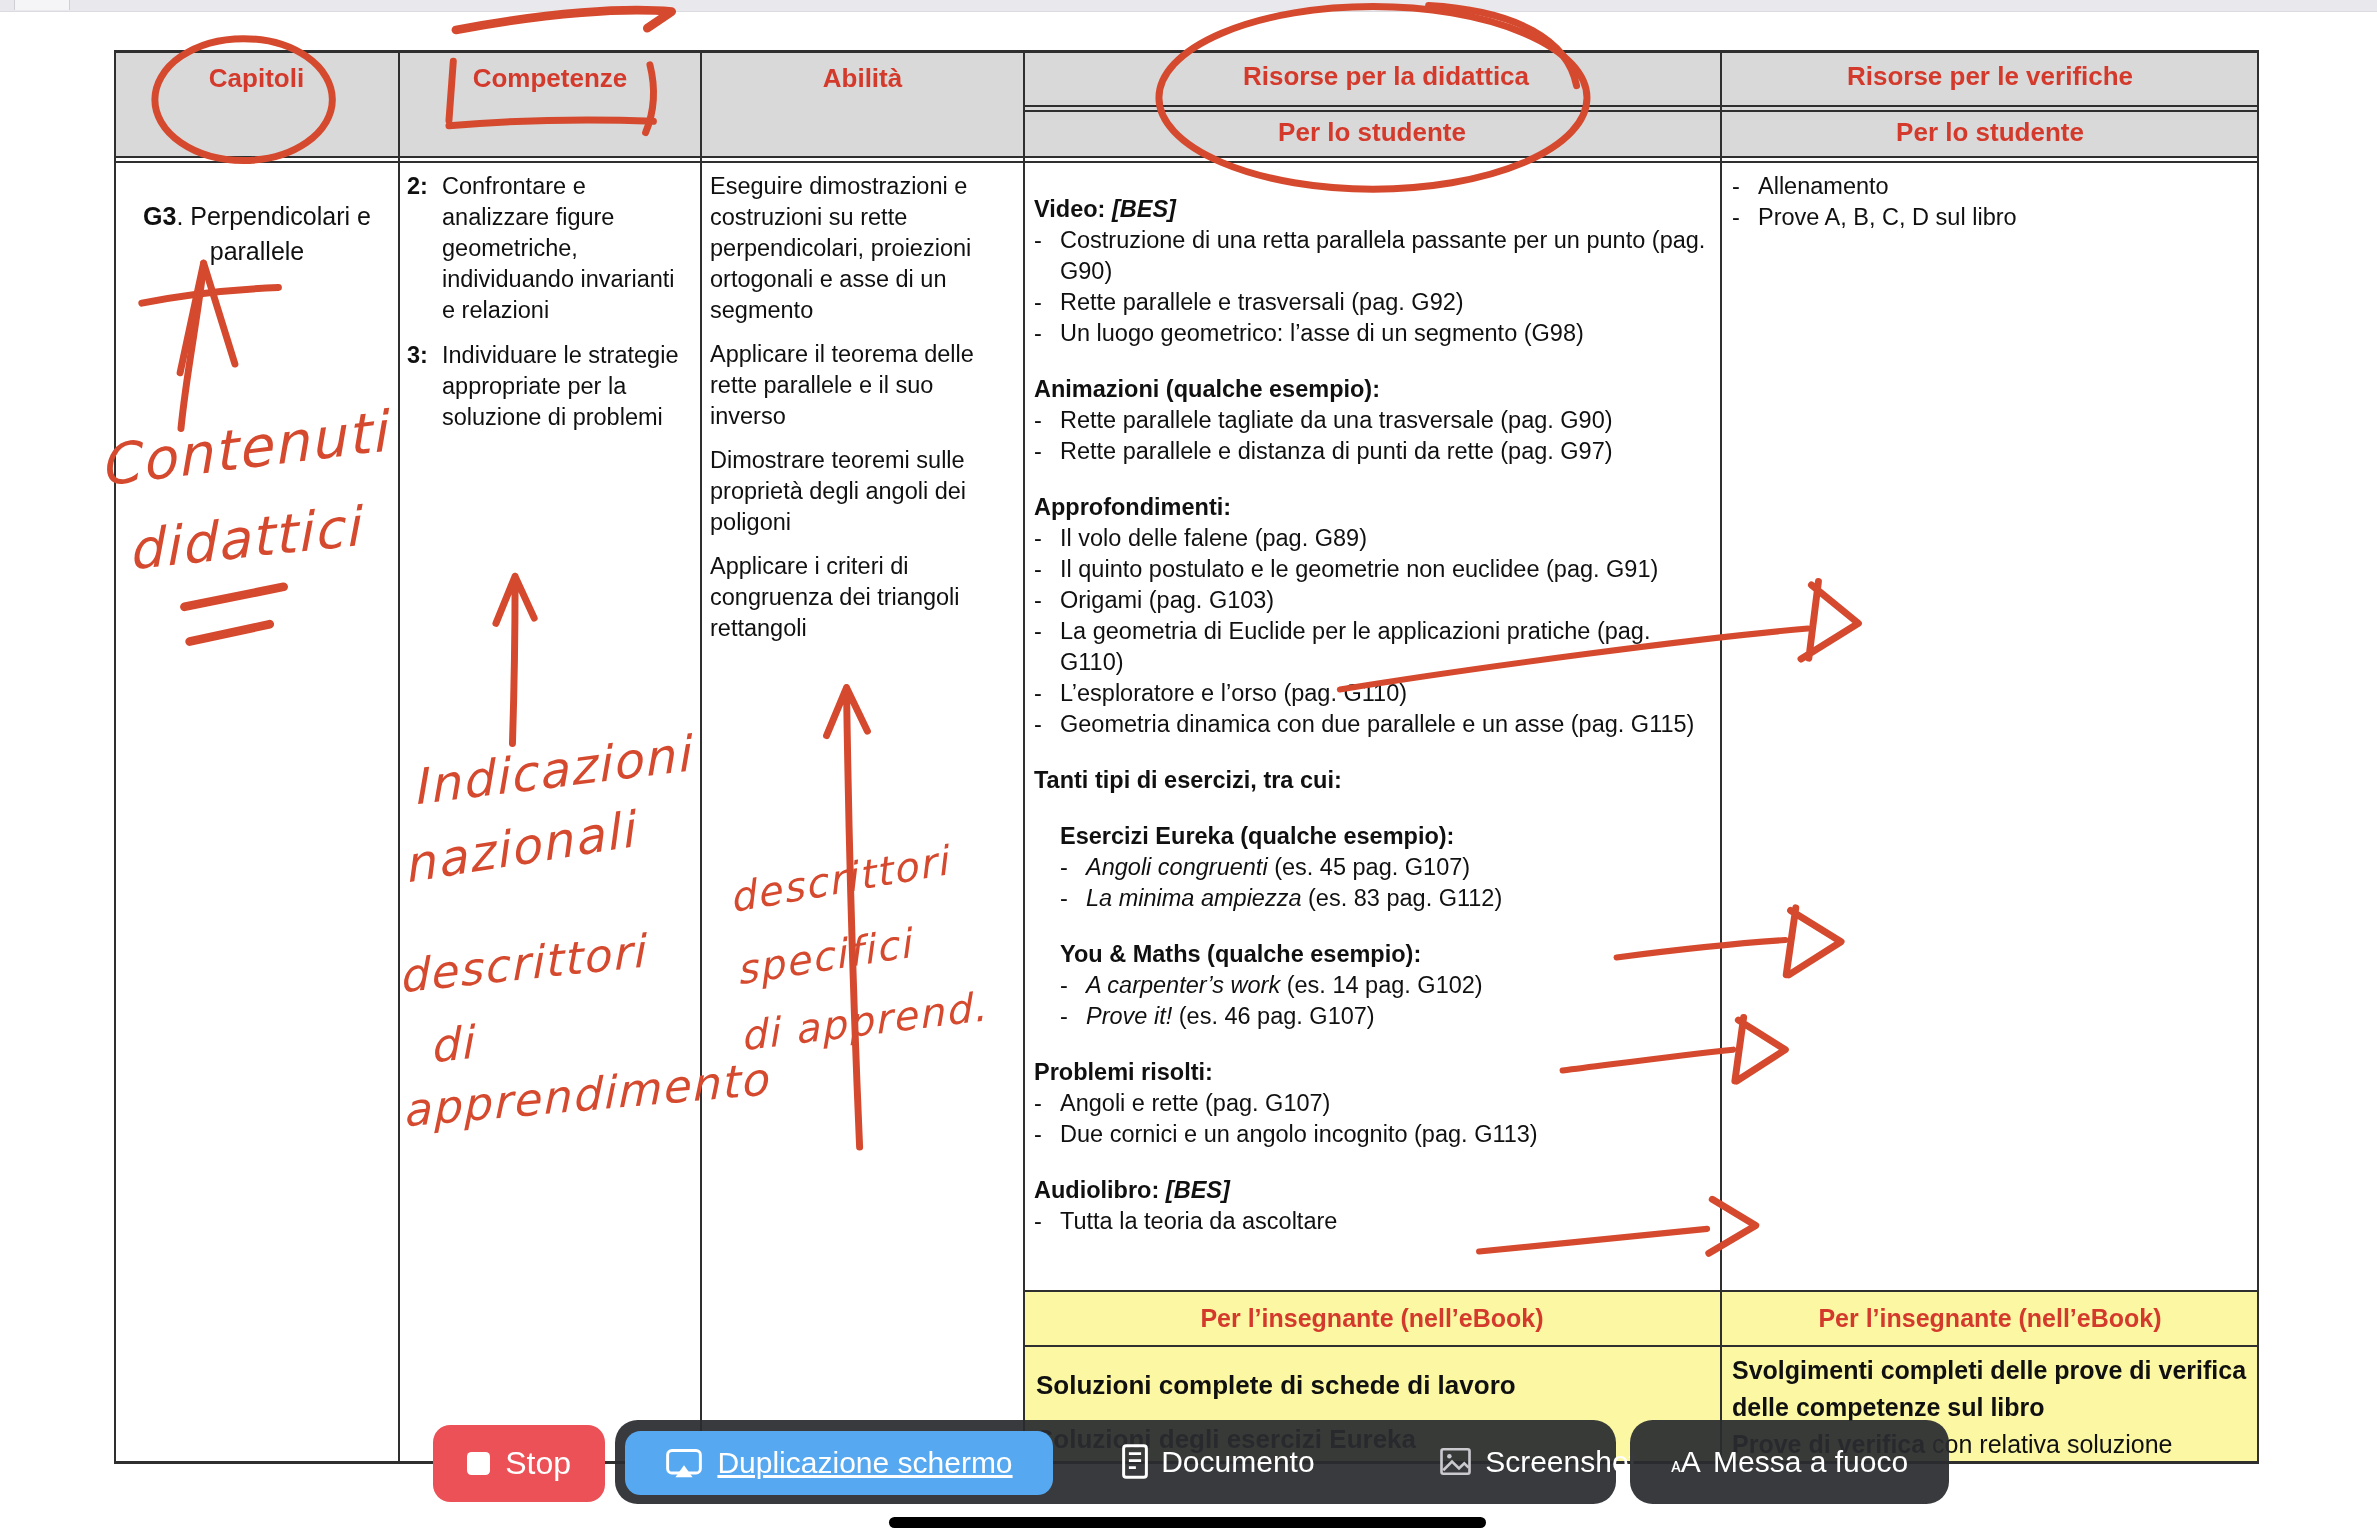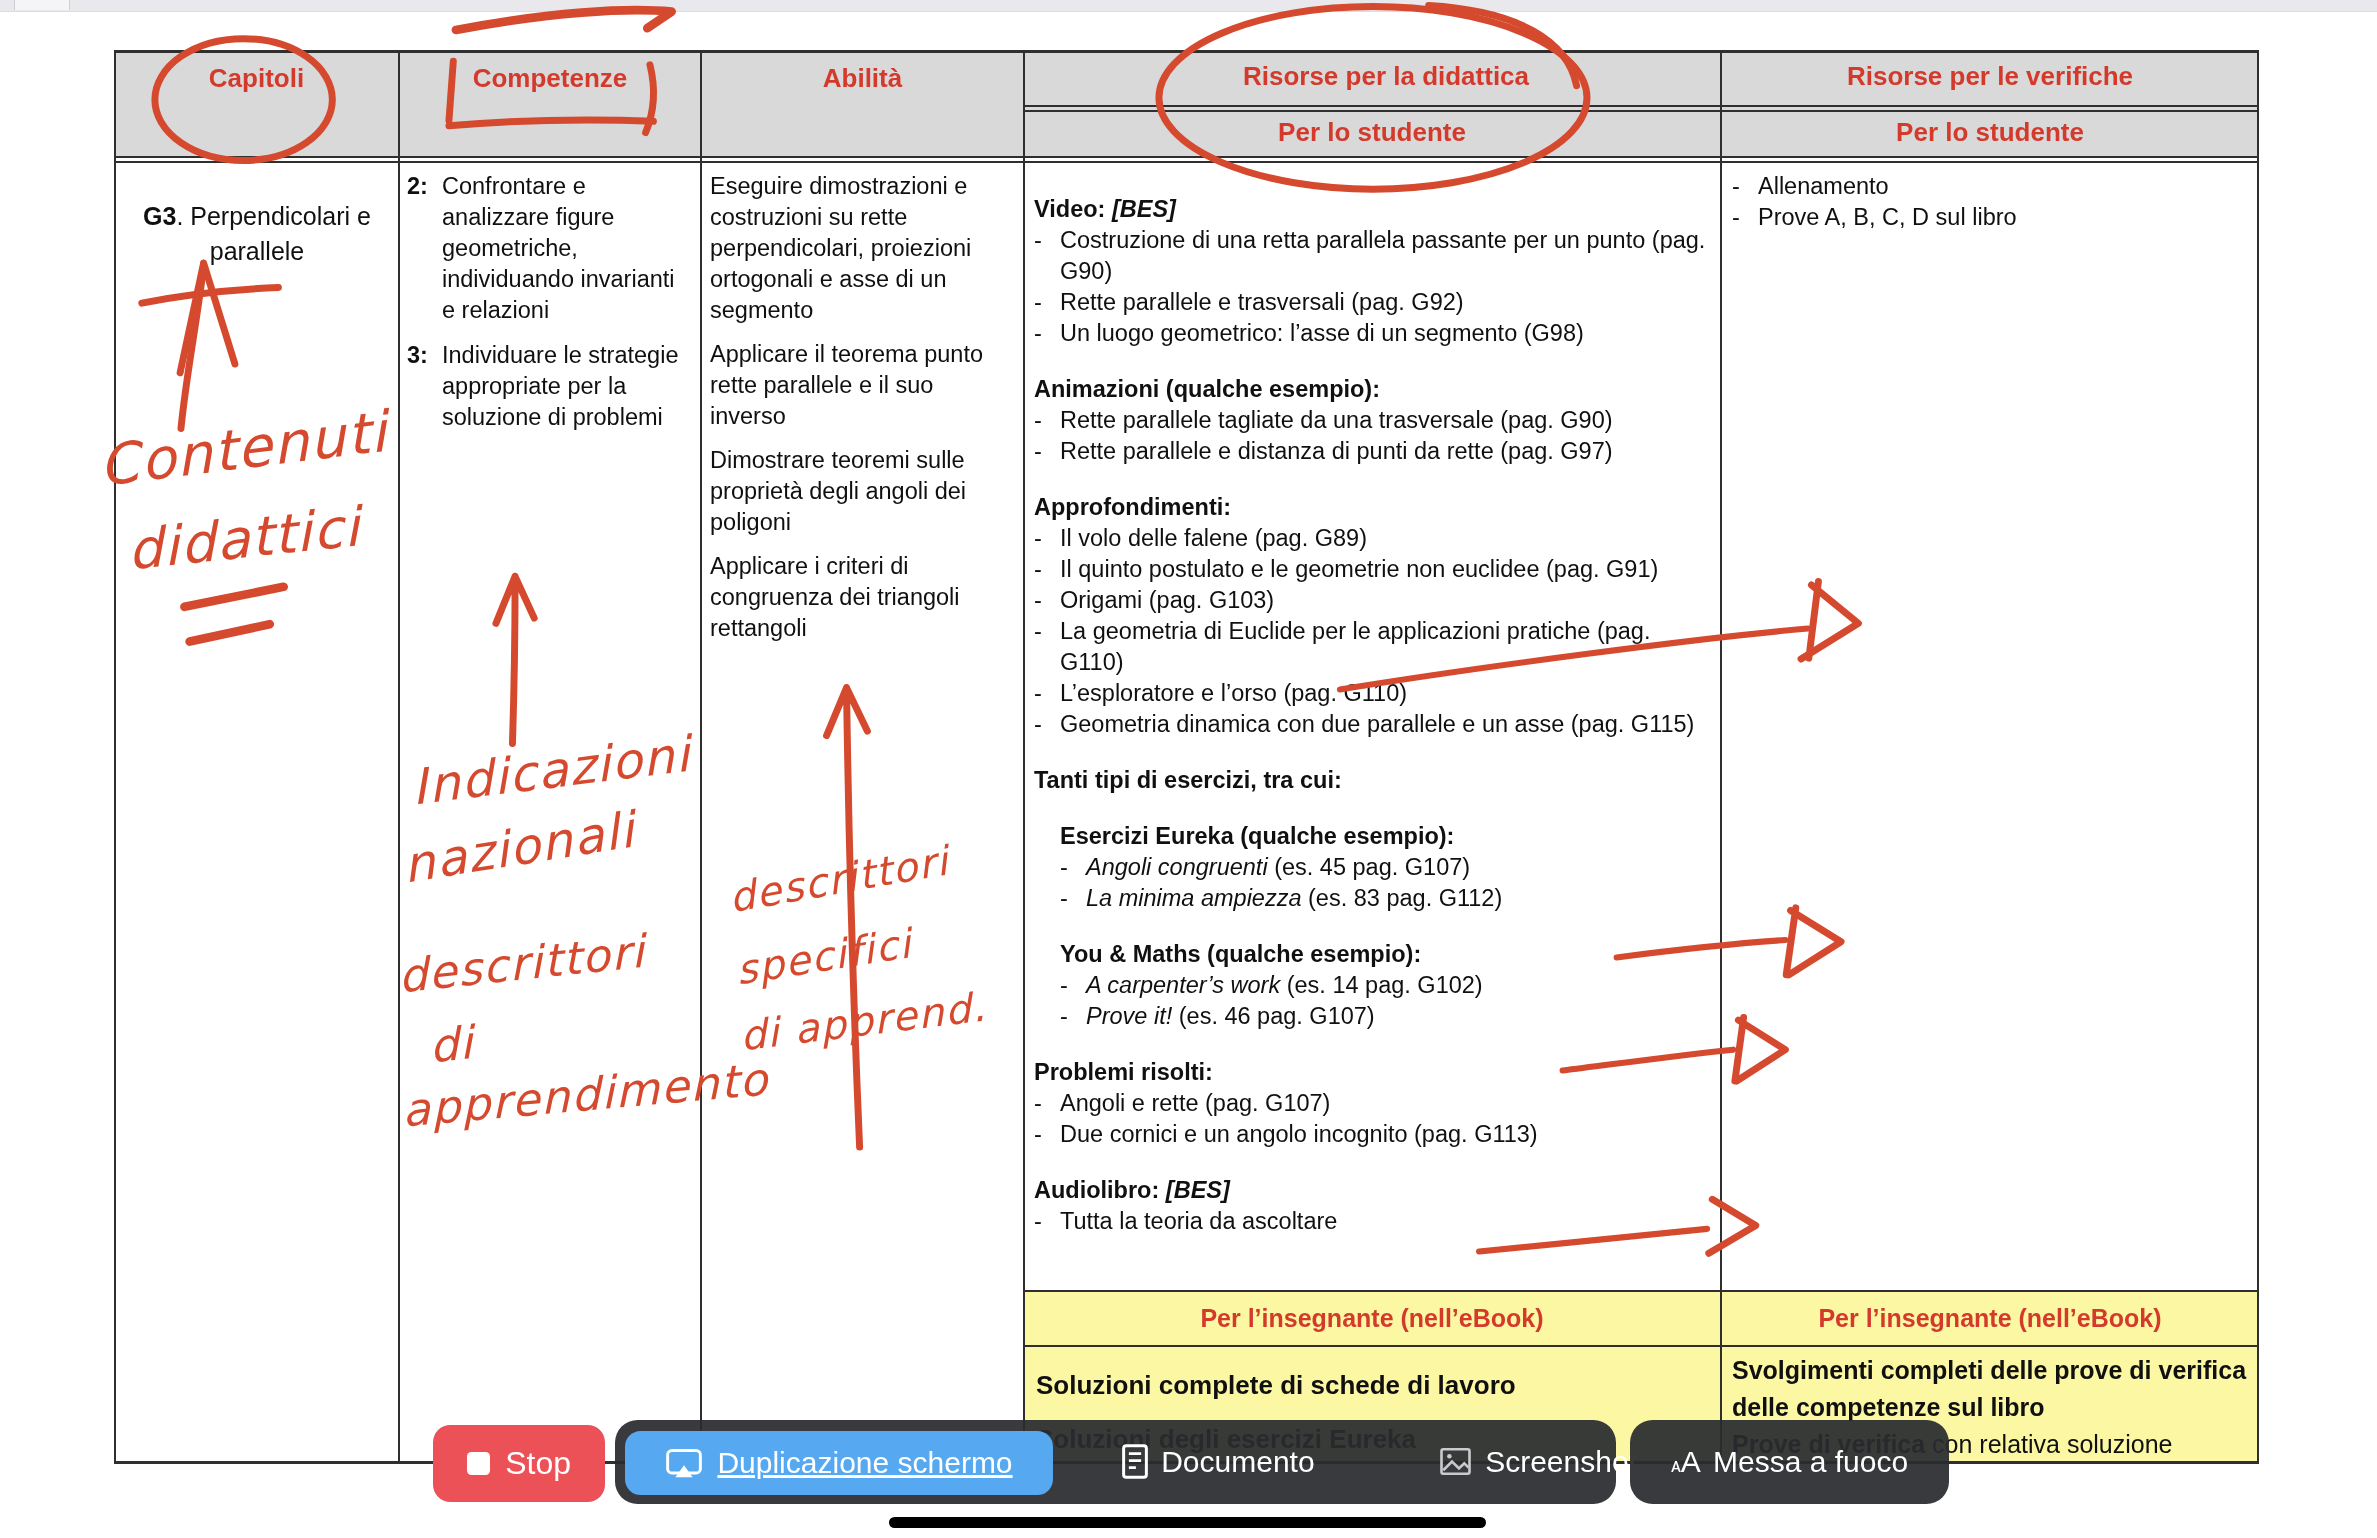--- a/index.html
+++ b/index.html
@@ -73,21 +73,21 @@
         <span class="num">2:</span>
         <span class="txt">Confrontare e analizzare figure geometriche, individuando invarianti e relazioni</span>
       </div>
       <div class="item">
         <span class="num">3:</span>
         <span class="txt">Individuare le strategie appropriate per la soluzione di problemi</span>
       </div>
     </div>
   <div class="celltext" id="col-abilita" style="left:710px;top:171px;width:305px;">
       <div class="para">Eseguire dimostrazioni e costruzioni su rette perpendicolari, proiezioni ortogonali e asse di un segmento</div>
-      <div class="para">Applicare il teorema punto rette parallele e il suo inverso</div>
+      <div class="para">Applicare il teorema delle rette parallele e il suo inverso</div>
       <div class="para">Dimostrare teoremi sulle proprietà degli angoli dei poligoni</div>
       <div class="para">Applicare i criteri di congruenza dei triangoli rettangoli</div>
     </div>
   <div class="celltext" id="col-didattica" style="left:1034px;top:169px;width:677px;">
       <div class="sec">
         <div class="h">Video: <span class="bes">[BES]</span></div>
         <div class="li">
           <span class="dash">-</span>
           <span class="body">Costruzione di una retta parallela passante per un punto (pag. G90)</span>
         </div>

